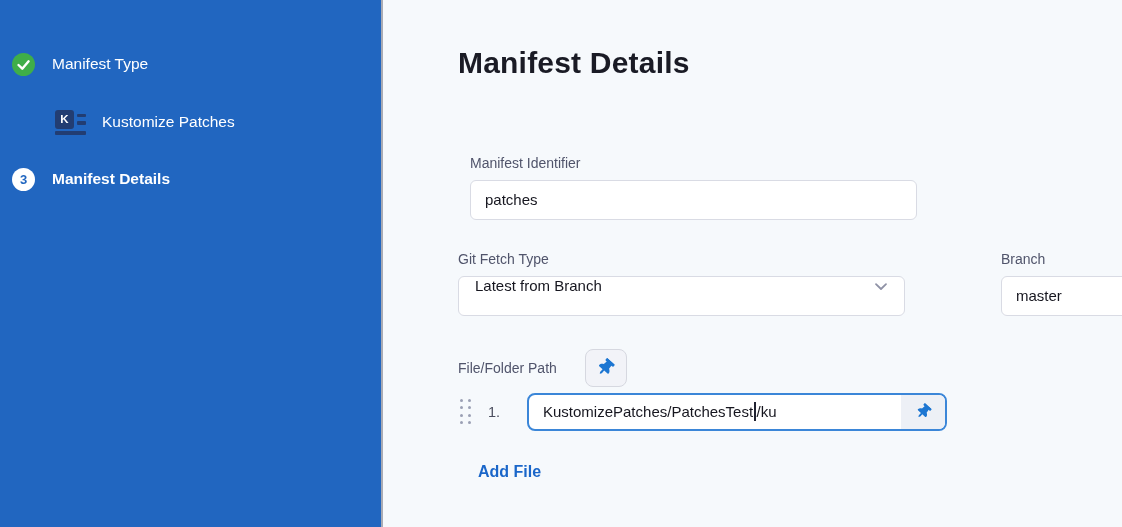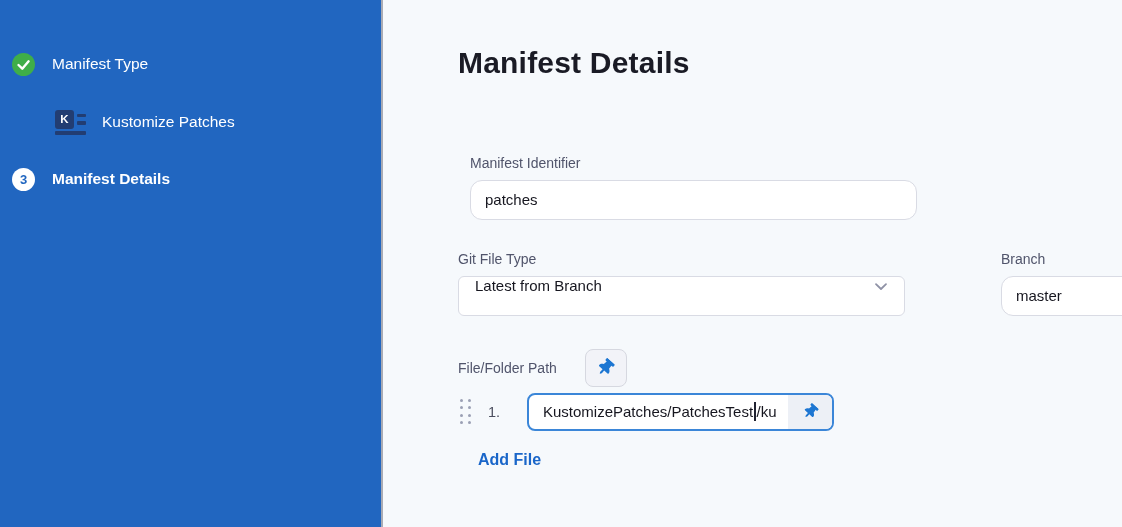--- a/index.html
+++ b/index.html
@@ -50,21 +50,21 @@
   
   .main {
     flex:1; background:#f6f9fc; position:relative;
     padding:46px 0 0 75px; overflow:hidden;
   }
   .page-title { font-size:30px; line-height:1.15; font-weight:bold; color:#1a1b25; letter-spacing:.2px; }
 
   .field-label { font-size:14px; color:#50546b; margin-bottom:9px; }
   .text-input {
     width:447px; height:40px; background:#fff;
-    border:1px solid #d9dbe4; border-radius:12px;
+    border:1px solid #d9dbe4; border-radius:6px;
     font-family:inherit; font-size:15px; color:#16161f;
     padding:0 14px; outline:none;
   }
   .group-identifier { margin-top:74px;margin-left:12px; }
   .row-fetch { margin-top:31px; display:flex; align-items:flex-start; }
   .select-box {
     width:447px; height:40px; background:#fff;
     border:1px solid #d9dbe4; border-radius:6px;
     display:flex; align-items:flex-start; justify-content:space-between;
     padding:0 16px; font-size:15px; color:#16161f; cursor:pointer;
@@ -82,34 +82,34 @@
   .pin-rot { transform:rotate(42deg); display:block; }
 
   .path-row { margin-top:6px; display:flex; align-items:center; }
   .drag-handle {
     display:grid; grid-template-columns:3px 3px; grid-auto-rows:3px;
     column-gap:5px; row-gap:4.5px; margin:0 17px 0 2px; cursor:grab;
   }
   .drag-handle span { width:3px; height:3px; border-radius:50%; background:#9ba0b5; }
   .row-num { font-size:14.5px; color:#4b4e5e; width:18px; margin-right:21px; }
   .path-input-group {
-    width:307px; height:38px; border:2px solid #3b86d8; border-radius:8px;
+    width:420px; height:38px; border:2px solid #3b86d8; border-radius:8px;
     background:#fff; display:flex; overflow:hidden; align-items:stretch;
   }
   .path-text {
     flex:1; display:flex; align-items:center; padding-left:14px;
     font-size:15px; color:#16161f; white-space:nowrap; cursor:text;
   }
   .caret { width:1.5px; height:19px; background:#202230; margin:0 1px; }
   .pin-cell {
     width:44px; background:#edf0f6;
     display:flex; align-items:center; justify-content:center; cursor:pointer;
   }
 
-  .add-file { margin:20px 0 0 20px; font-size:16px; font-weight:bold; color:#1a66c9; cursor:pointer; display:inline-block; }
+  .add-file { margin:32px 0 0 20px; font-size:16px; font-weight:bold; color:#1a66c9; cursor:pointer; display:inline-block; }
 </style>
 </head>
 <body>
 
 <div class="sidebar">
 
   <div class="step">
     <div class="step-circle done">
       <svg width="23" height="23" viewBox="0 0 23 23">
         <polyline points="6.5,12 10.3,15.7 16.6,8.3" fill="none" stroke="#ffffff" stroke-width="2.4" stroke-linecap="round" stroke-linejoin="round"></polyline>
@@ -144,21 +144,21 @@
 
   <h1 class="page-title">Manifest Details</h1>
 
   <div class="group-identifier">
     <div class="field-label">Manifest Identifier</div>
     <input class="text-input" type="text" value="patches" style="">
   </div>
 
   <div class="row-fetch">
     <div>
-      <div class="field-label">Git File Type</div>
+      <div class="field-label">Git Fetch Type</div>
       <div class="select-box">
         <span>Latest from Branch</span>
         <span>
           <svg width="14" height="9" viewBox="0 0 14 9">
             <polyline points="2,2.2 7,7 12,2.2" fill="none" stroke="#8f92a6" stroke-width="1.8" stroke-linecap="round" stroke-linejoin="round"></polyline>
           </svg>
         </span>
       </div>
     </div>
     <div class="group-branch">

